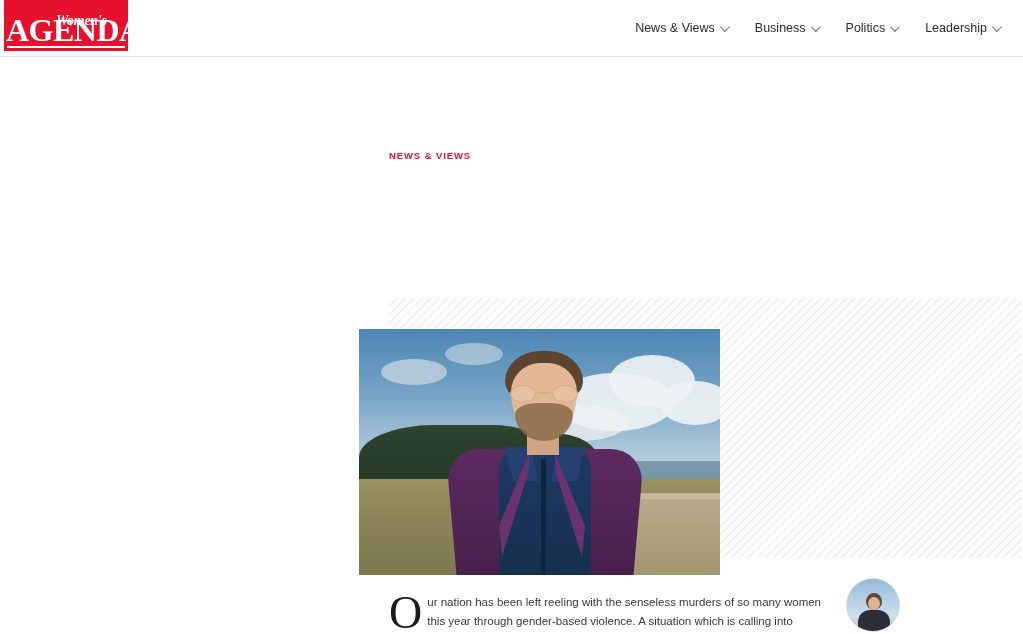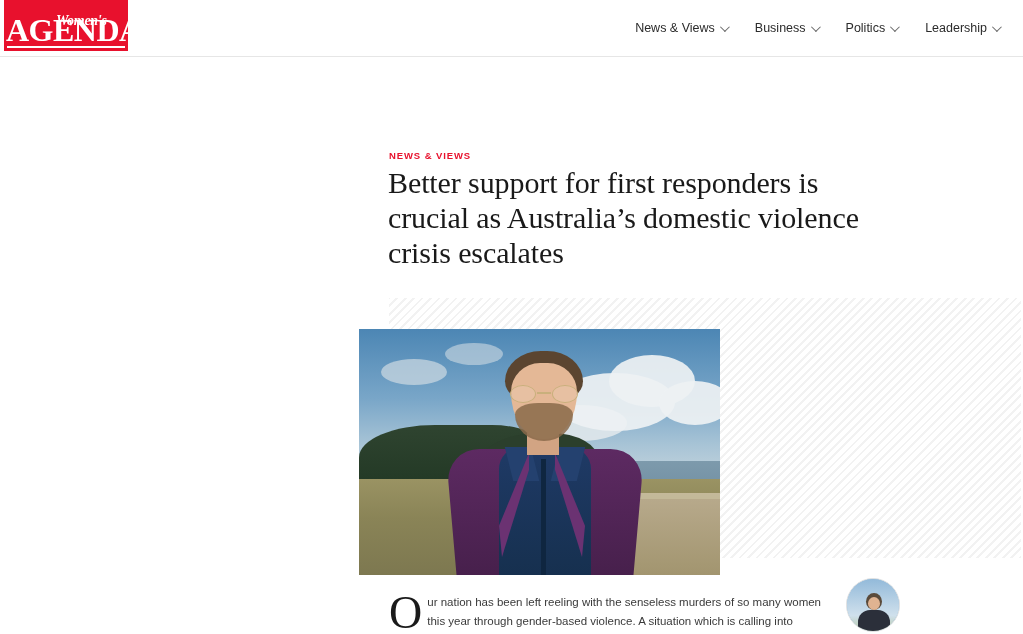--- a/index.html
+++ b/index.html
@@ -318,21 +318,20 @@
       <span>Leadership</span>
       <span class="caret"></span>
     </div>
   </nav>
 </header>
 
 <main class="page">
 
   <div class="kicker">NEWS &amp; VIEWS</div>
 
-  <h1 class="headline">Better support for first responders is crucial as Australia’s domestic violence crisis escalates</h1>
 
   <div class="hatch-band"></div>
 
   <figure class="hero-photo">
     <span class="ph-sky"></span>
     <span class="cloud c5"></span>
     <span class="cloud c6"></span>
     <span class="cloud c4"></span>
     <span class="cloud c1"></span>
     <span class="cloud c2"></span>

